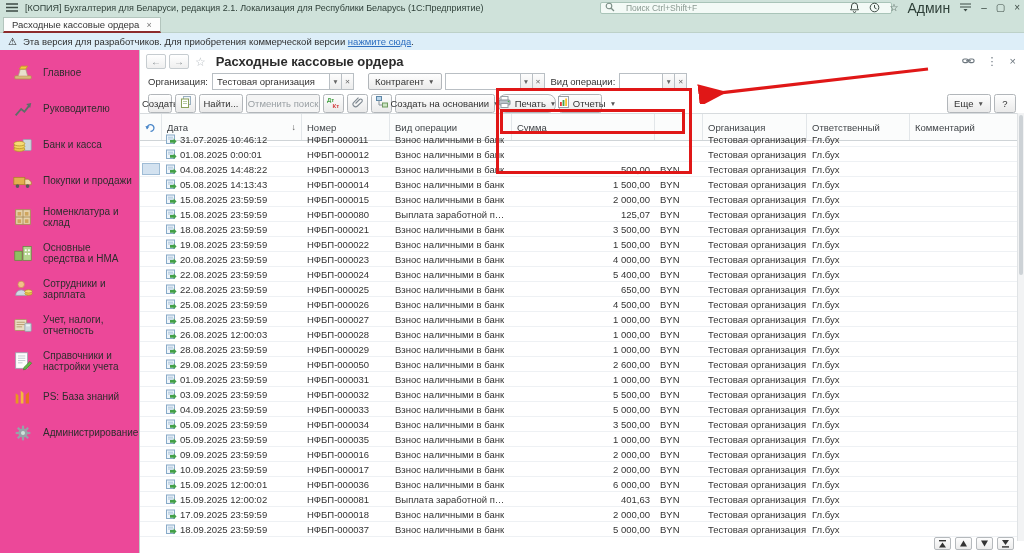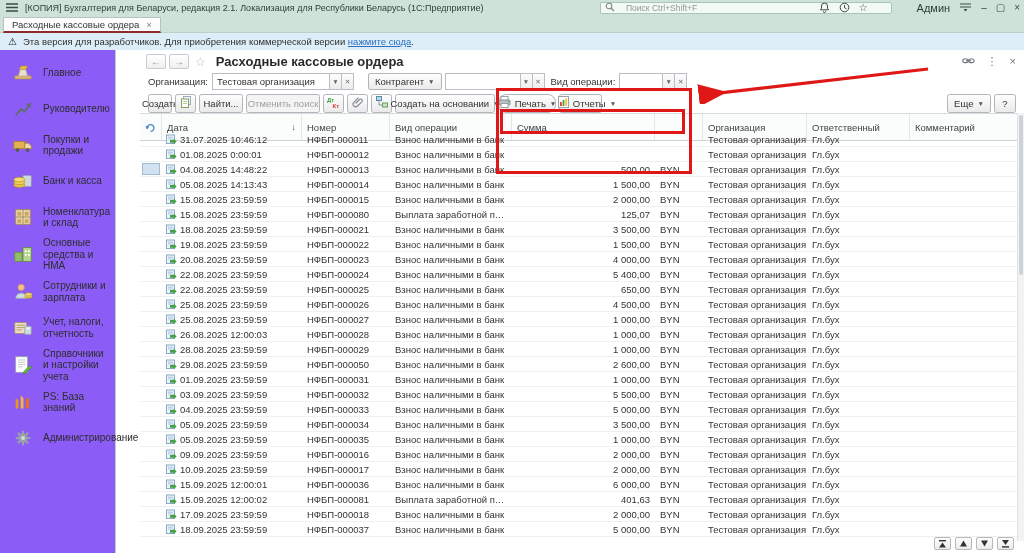--- a/index.html
+++ b/index.html
@@ -7,34 +7,34 @@
   body { font-family:"Liberation Sans","DejaVu Sans",sans-serif; position:relative; background:#fff; color:#333; }
 
   
   .titlebar { position:absolute; top:0; left:0; right:0; height:16px; background:#cfe2da; display:flex; align-items:center; gap:7px; padding:0 6px; font-size:9px; color:#2e3f38; }
   .titlebar .win-title { white-space:nowrap; }
   .search-box { position:absolute; left:600px; top:2px; width:292px; height:12px; background:#f3faf6; border:1px solid #a9c4b8; border-radius:2px; display:flex; align-items:center; gap:3px; padding:0 4px; }
   .search-box input { border:none; outline:none; background:transparent; font-size:8.5px; color:#5d6e66; width:100%; font-family:inherit;padding-left:8px; }
   .search-box input::placeholder { color:#8a9a92; }
   .tb-icons { position:absolute; right:4px; top:0; height:16px; display:flex; align-items:center; gap:9px; }
   .tb-icons .glyph { font-size:10px; color:#3c4a44; line-height:1; cursor:pointer; }
-  .tb-user { font-size:11px; color:#2e3f38; cursor:pointer;margin-left:40px; }
+  .tb-user { font-size:14px; color:#2e3f38; cursor:pointer; }
 
   
   .tabbar { position:absolute; top:16px; left:0; right:0; height:17px; background:#cfe2da; border-bottom:1px solid #bdd1c8; }
   .tab { position:absolute; left:3px; top:1px; height:16px; background:#fdfdfd; border:1px solid #b3c5bd; border-bottom:2px solid #8c2b2b; display:flex; align-items:center; gap:7px; padding:0 8px; font-size:9.5px; color:#333; cursor:pointer; }
   .tab .x { color:#777; font-size:9px; cursor:pointer; }
 
   
   .warnbar { position:absolute; top:33px; left:0; right:0; height:17px; background:#ddeef8; border-bottom:1px solid #cdddе8; display:flex; align-items:center; gap:6px; padding:0 8px; font-size:9.5px; color:#2f2f2f; }
   .warnbar .wicon { font-size:10px; color:#222; }
   .warnbar a { color:#2e6fc0; text-decoration:underline; cursor:pointer; }
 
   
-  .sidebar { position:absolute; top:50px; left:0; width:116px; bottom:0; background:#8b5cf6; border-right:1px solid #bdd1c8; padding-top:5px; }
+  .sidebar { position:absolute; top:50px; left:0; width:140px; bottom:0; background:#ec4899; border-right:1px solid #bdd1c8; padding-top:5px; }
   .side-item { display:flex; align-items:center; gap:9px; min-height:36px; padding:2px 4px 2px 12px; font-size:10px; color:#2d2d2d; cursor:pointer; line-height:1.15; }
   .side-item svg { width:22px; height:22px; flex:none; }
 
   
   .panel { position:absolute; top:50px; left:140px; right:0; bottom:0; background:#fff; }
   .titlerow { position:absolute; top:3px; left:6px; right:8px; height:17px; display:flex; align-items:center; gap:3px; }
   .navbtn { width:20px; height:15px; border:1px solid #c6ccd0; border-radius:2px; background:linear-gradient(#fff,#efefef); color:#8a9094; font-size:10px; line-height:1; display:flex; align-items:center; justify-content:center; cursor:pointer; }
   .fav-star { color:#b9bfc4; font-size:12px; margin:0 3px; cursor:pointer; }
   .page-title { font-size:13px; font-weight:bold; color:#2b2b2b; margin-left:4px; }
   .titlerow .right { margin-left:auto; display:flex; align-items:center; gap:12px; color:#6b757d; }
@@ -145,35 +145,35 @@
     </div>
     <div class="side-item">
       <svg viewBox="0 0 24 24">
         <path d="M4 19 L10 12 L13.5 15 L19 8" fill="none" stroke="#5f6e68" stroke-width="2"></path>
         <polygon points="15.5,6.5 21,5.5 19.8,11" fill="#5f6e68"></polygon>
       </svg>
       <span>Руководителю</span>
     </div>
     <div class="side-item">
       <svg viewBox="0 0 24 24">
+        <rect x="12" y="6" width="9" height="12" rx="1" fill="#cdd7dd" stroke="#93a2ab" stroke-width="0.8"></rect>
+        <ellipse cx="8" cy="16.5" rx="6" ry="2.5" fill="#ecc74c" stroke="#b3922a" stroke-width="0.8"></ellipse>
+        <ellipse cx="8" cy="13.5" rx="6" ry="2.5" fill="#f2d35e" stroke="#b3922a" stroke-width="0.8"></ellipse>
+        <ellipse cx="8" cy="10.5" rx="6" ry="2.5" fill="#f6dc74" stroke="#b3922a" stroke-width="0.8"></ellipse>
+      </svg>
+      <span>Банк и касса</span>
+    </div>
+    <div class="side-item">
+      <svg viewBox="0 0 24 24">
         <rect x="2" y="8" width="12" height="8" fill="#e3b04e" stroke="#ad7f28" stroke-width="0.8"></rect>
         <path d="M14 10 h4 l3 3 v3 h-7z" fill="#f0d9a8" stroke="#ad7f28" stroke-width="0.8"></path>
         <circle cx="6" cy="17.5" r="2" fill="#5a5a5a"></circle>
         <circle cx="17" cy="17.5" r="2" fill="#5a5a5a"></circle>
       </svg>
       <span>Покупки и продажи</span>
-    </div>
-    <div class="side-item">
-      <svg viewBox="0 0 24 24">
-        <rect x="12" y="6" width="9" height="12" rx="1" fill="#cdd7dd" stroke="#93a2ab" stroke-width="0.8"></rect>
-        <ellipse cx="8" cy="16.5" rx="6" ry="2.5" fill="#ecc74c" stroke="#b3922a" stroke-width="0.8"></ellipse>
-        <ellipse cx="8" cy="13.5" rx="6" ry="2.5" fill="#f2d35e" stroke="#b3922a" stroke-width="0.8"></ellipse>
-        <ellipse cx="8" cy="10.5" rx="6" ry="2.5" fill="#f6dc74" stroke="#b3922a" stroke-width="0.8"></ellipse>
-      </svg>
-      <span>Банк и касса</span>
     </div>
     <div class="side-item">
       <svg viewBox="0 0 24 24">
         <rect x="4" y="4" width="16" height="16" fill="#e7d3ae" stroke="#a98c58" stroke-width="1"></rect>
         <path d="M4 12 H20 M12 4 V20" stroke="#a98c58"></path>
         <rect x="6" y="6.5" width="4" height="4" fill="#cfa55e"></rect>
         <rect x="14" y="6.5" width="4" height="4" fill="#cfa55e"></rect>
         <rect x="6" y="14.5" width="4" height="4" fill="#cfa55e"></rect>
         <rect x="14" y="14.5" width="4" height="4" fill="#cfa55e"></rect>
       </svg>

